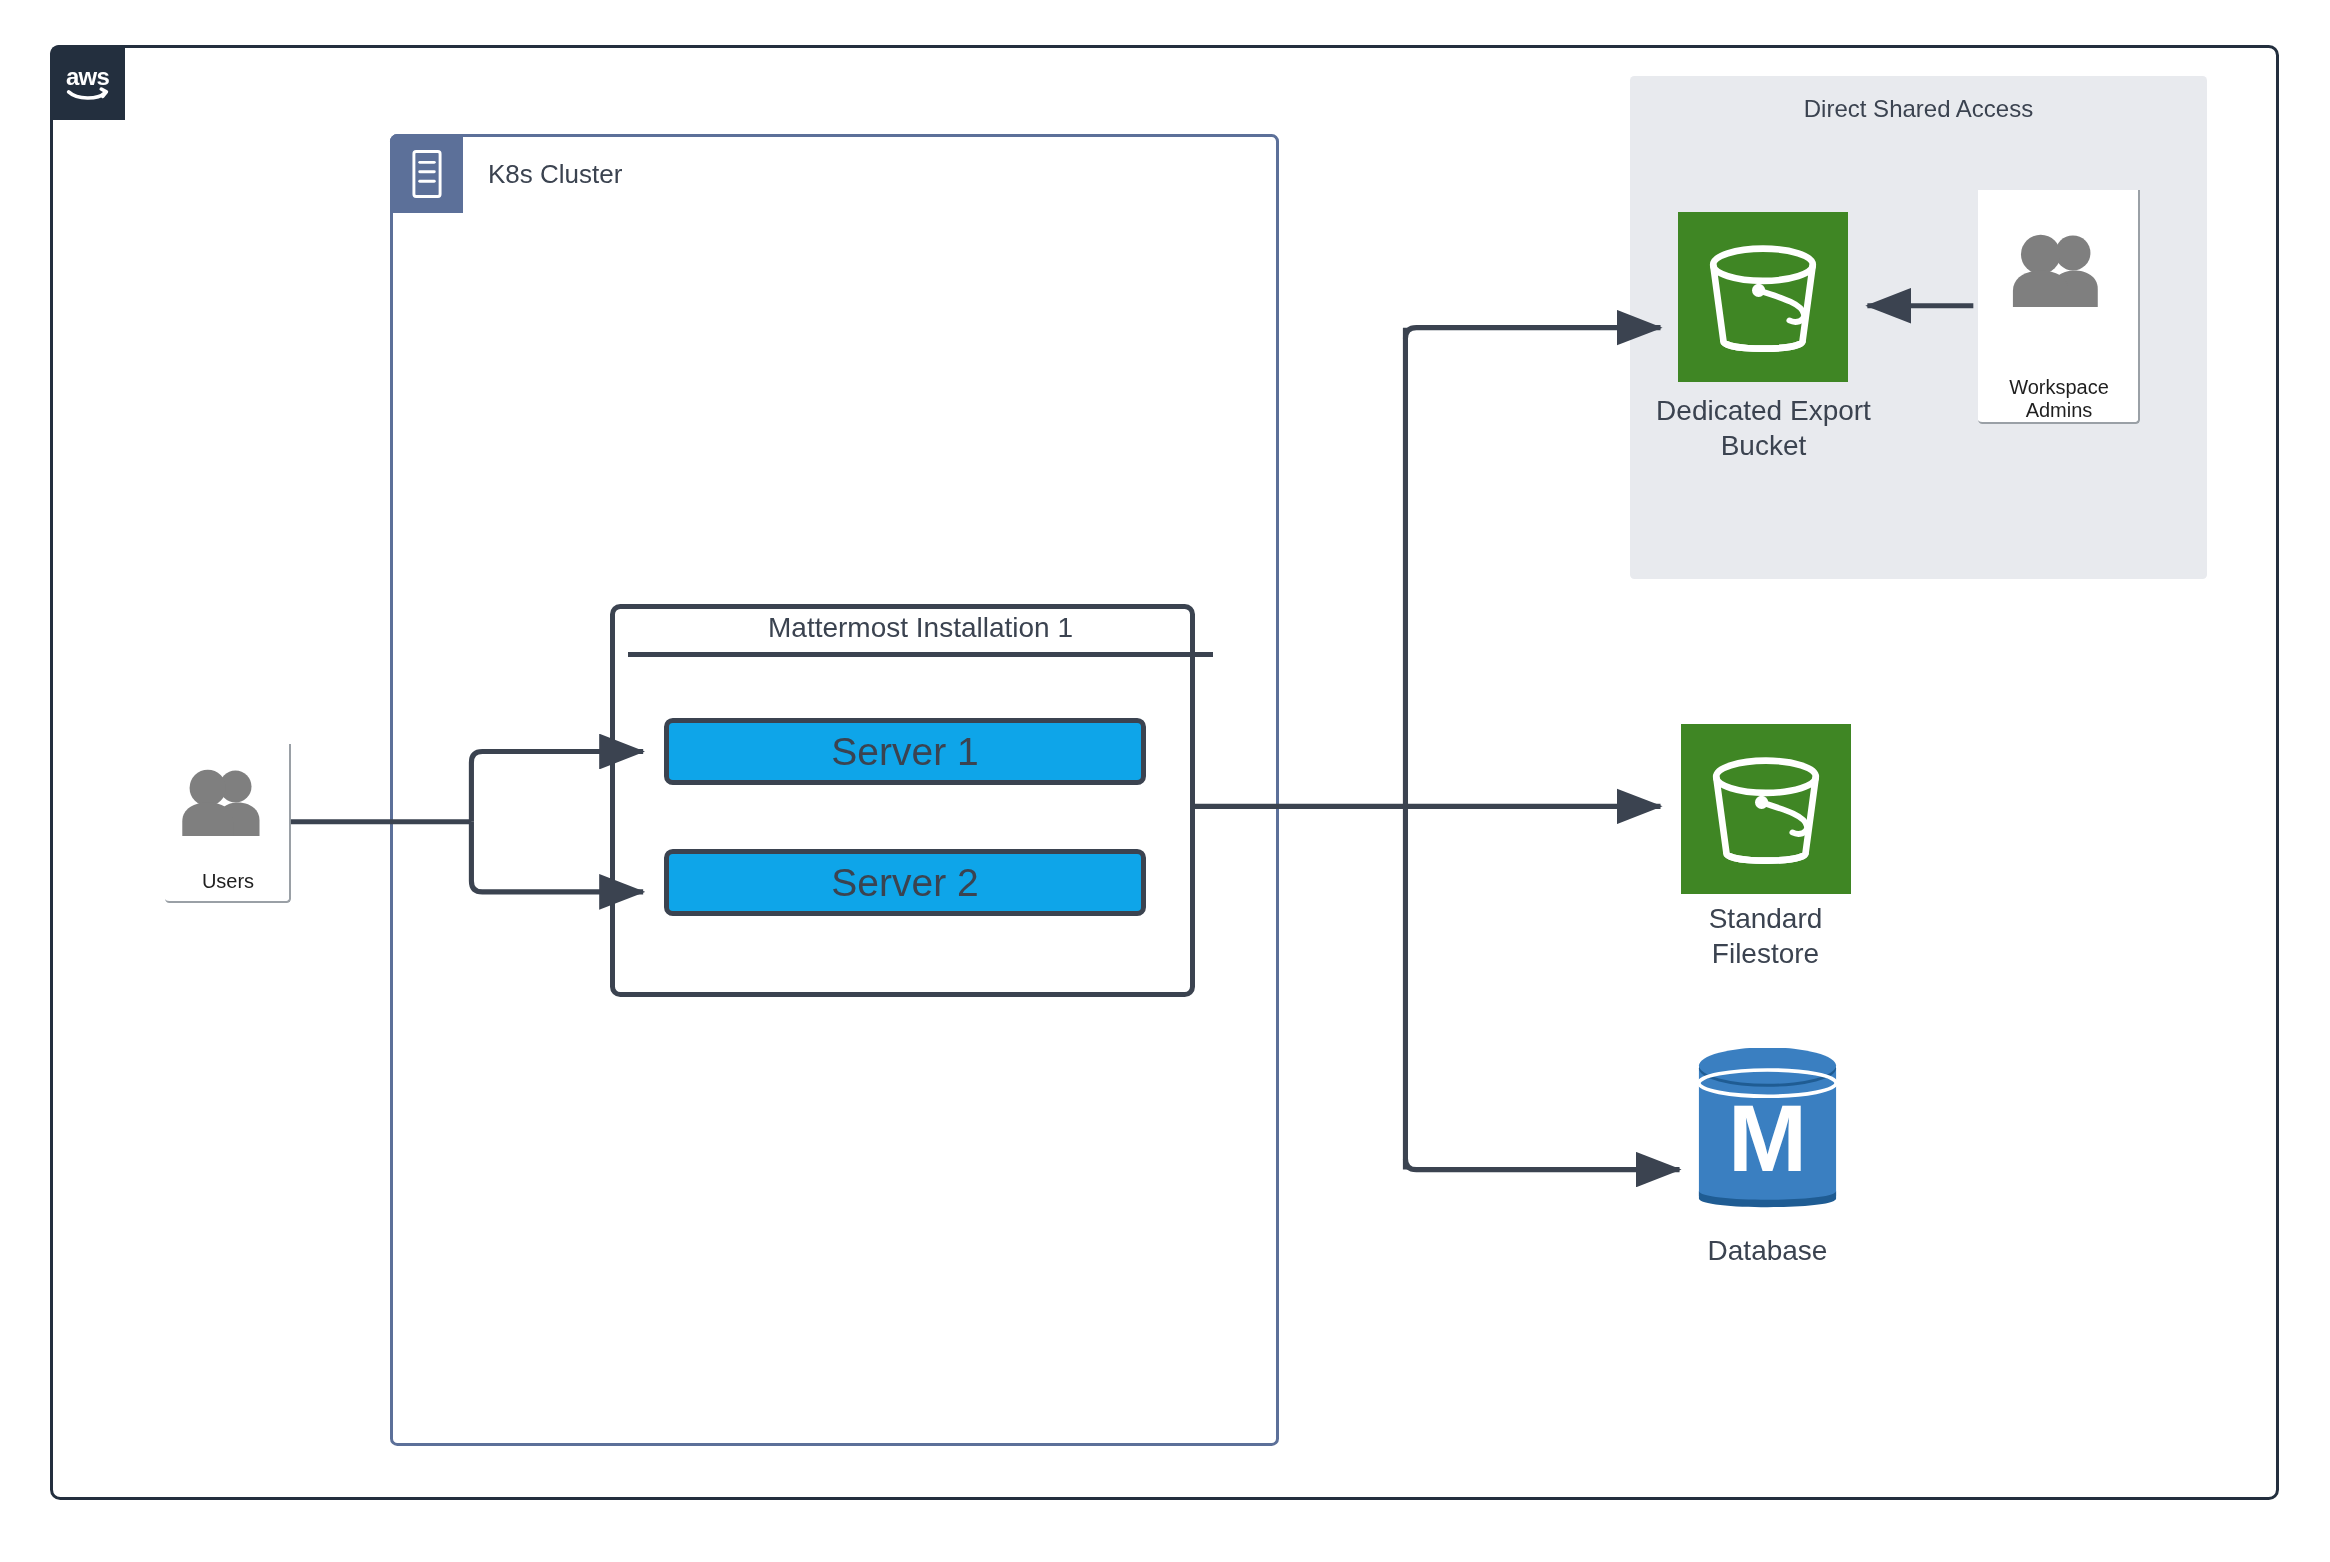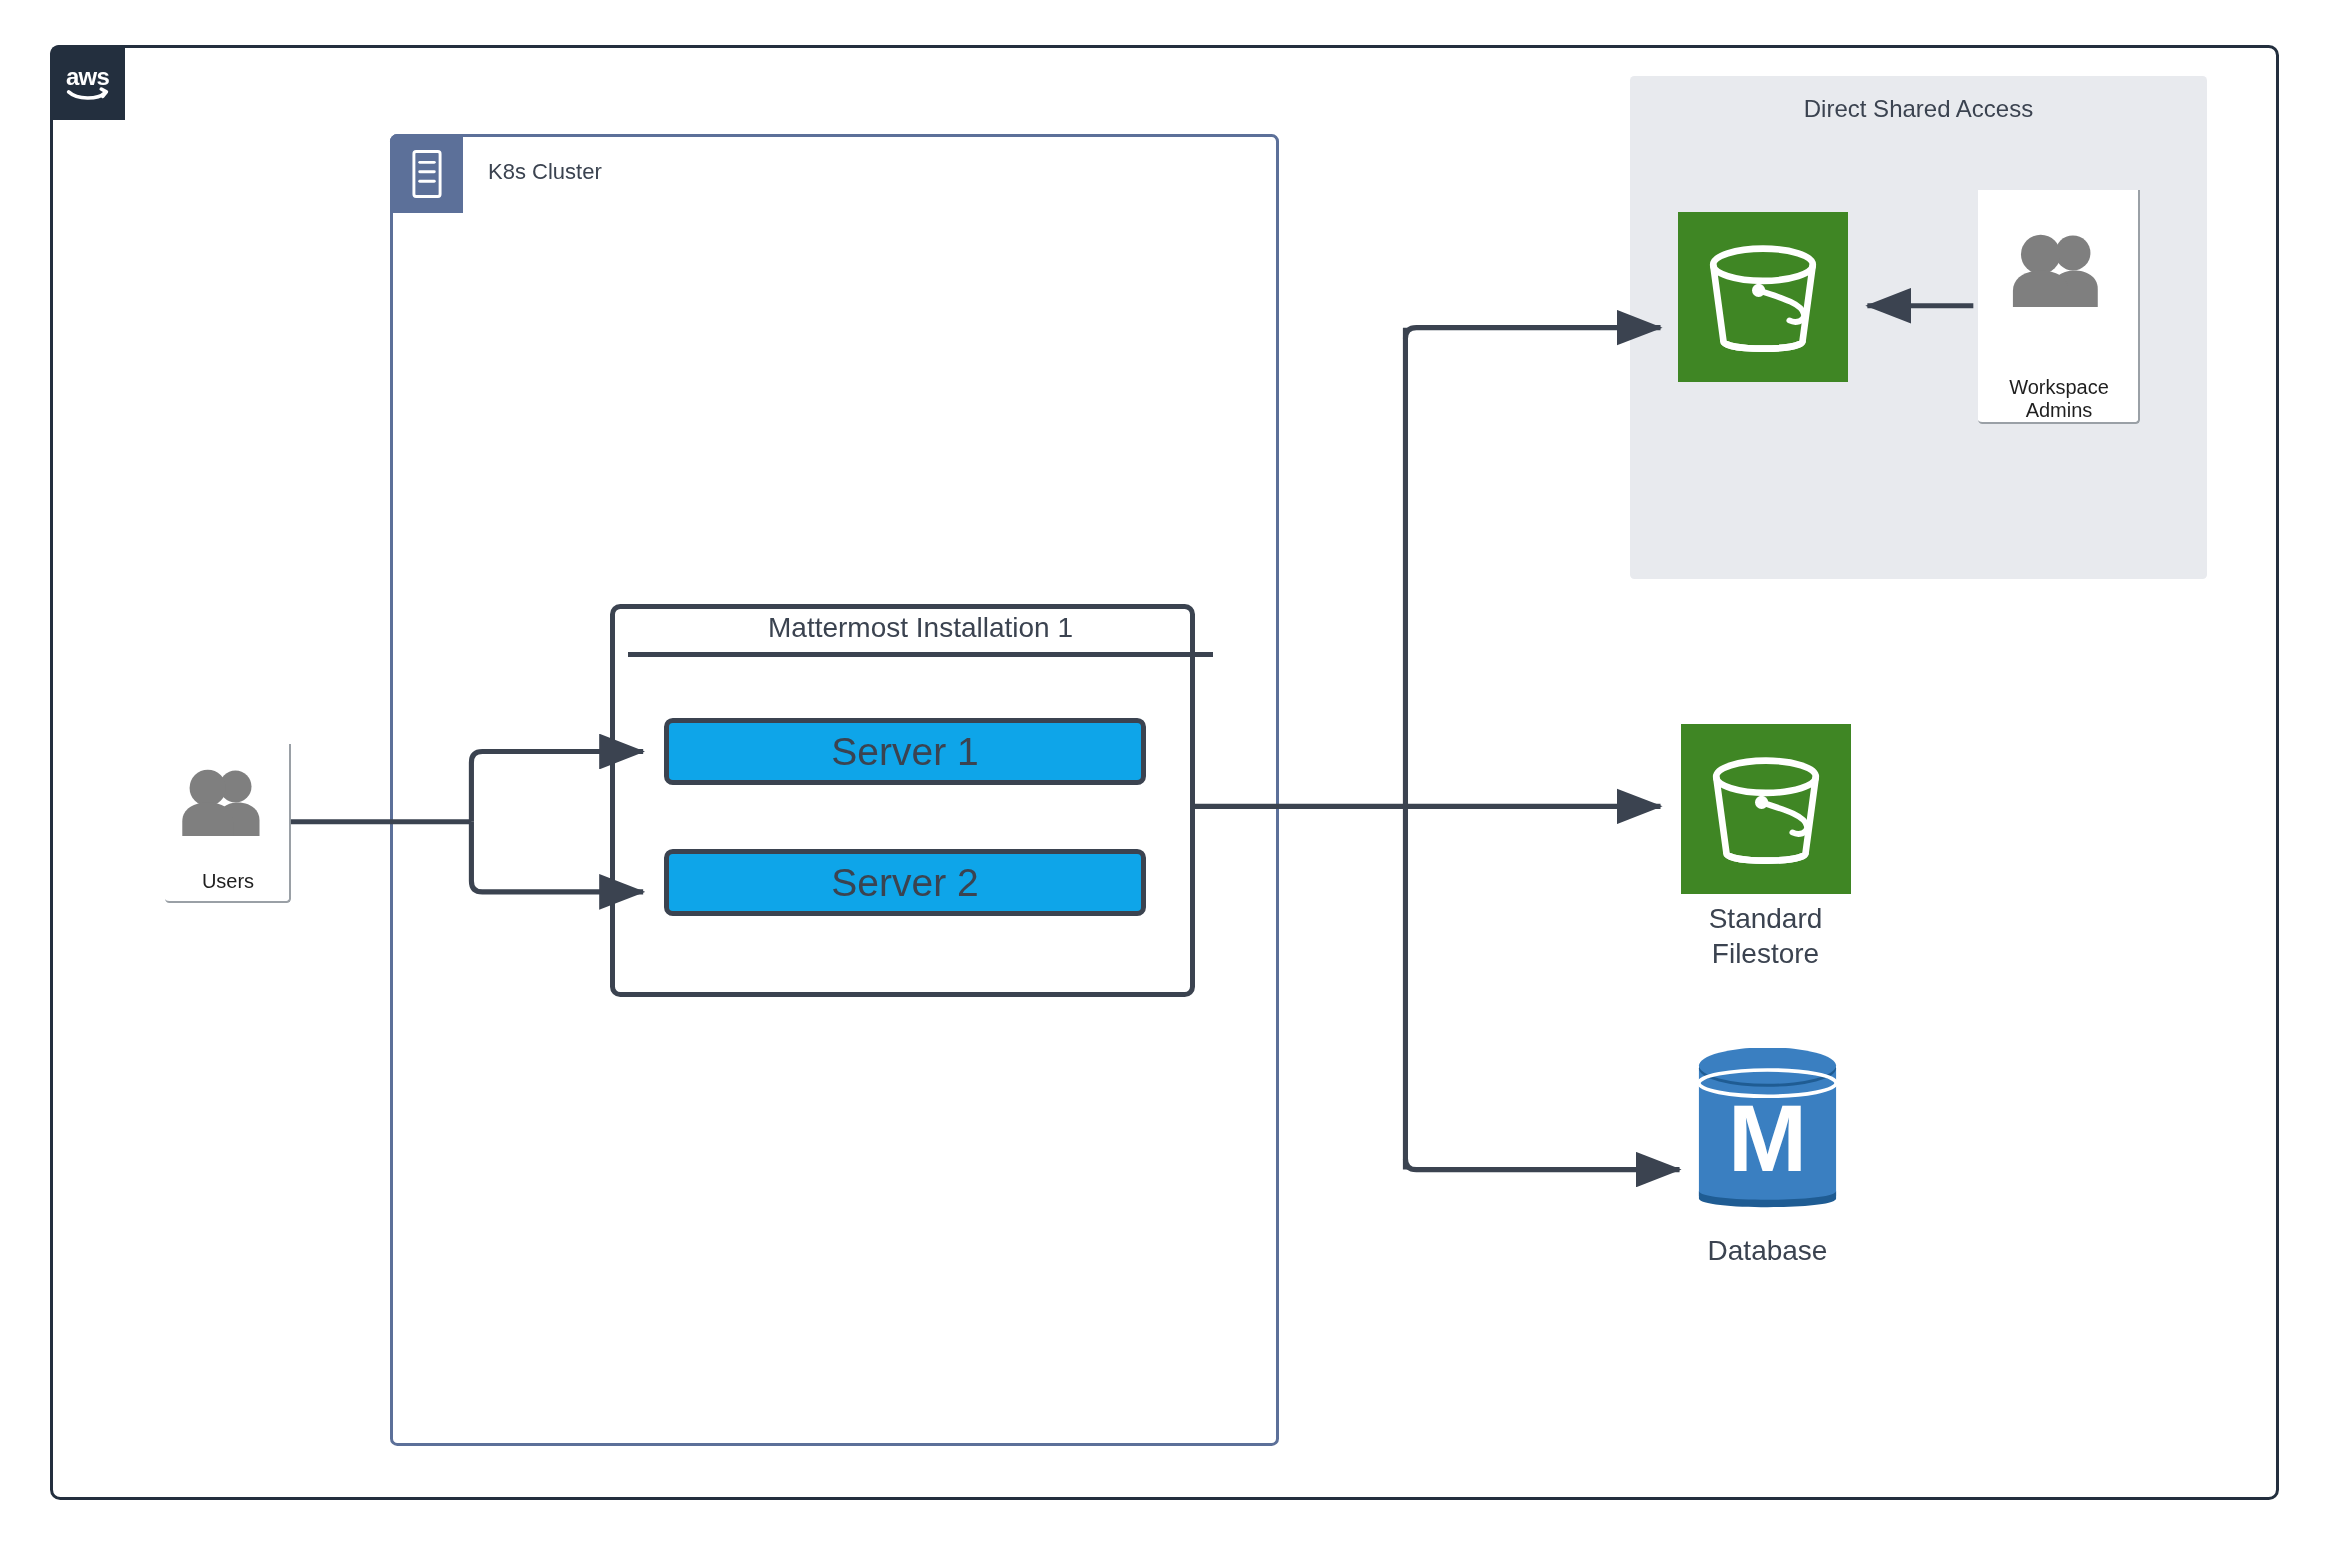--- a/index.html
+++ b/index.html
@@ -58,21 +58,21 @@
     position: absolute;
     left: 390px; top: 134px;
     width: 73px; height: 79px;
     background: #5C7099;
     border-radius: 7.3px 0 0 0;
     display: flex; align-items: center; justify-content: center;
   }
   #k8s-label {
     position: absolute;
     left: 488px; top: 159px;
-    font-size: 22px;
+    font-size: 26px;
     color: #3B4350;
     white-space: nowrap;
   }
 
   
   #mm-box {
     position: absolute;
     left: 610px; top: 604px;
     width: 585px; height: 393px;
     border: 5.1px solid #3B4350;
@@ -289,20 +289,24 @@
   <div id="shared-access-title">Direct Shared Access</div>
 
   <div class="s3-icon" id="export-bucket-icon">
     <svg width="170" height="170" viewBox="0 0 232 232" aria-hidden="true">
       <ellipse cx="116" cy="72" rx="68" ry="22" fill="none" stroke="#ffffff" stroke-width="9"></ellipse>
       <path d="M48 72 L62 176 C62 190, 170 190, 170 176 L184 72" fill="none" stroke="#ffffff" stroke-width="9" stroke-linejoin="round"></path>
       <path d="M62 176 C62 190, 170 190, 170 176" fill="none" stroke="#ffffff" stroke-width="9"></path>
       <path d="M110 107 C145 118, 170 126, 172 140 C173 150, 160 152, 152 148" fill="none" stroke="#ffffff" stroke-width="8" stroke-linecap="round"></path>
       <circle cx="110" cy="107" r="9" fill="#ffffff"></circle>
     </svg>
+  </div>
+  <div class="s3-caption" id="export-bucket-caption">
+    <div>Dedicated Export</div>
+    <div>Bucket</div>
   </div>
 
   <div id="admins-card"></div>
   <div id="admins-icon">
     <svg width="110" height="79" viewBox="0 0 150 108" aria-hidden="true">
       <circle cx="94" cy="30" r="24" fill="#7f7f7f"></circle>
       <path d="M66 104 L66 78 C66 61, 83 54, 96 54 C112 54, 128 62, 128 79 L128 104 Z" fill="#7f7f7f"></path>
       <circle cx="50" cy="32" r="27" fill="#7f7f7f"></circle>
       <path d="M12 104 L12 82 C12 63, 30 54, 50 54 C70 54, 88 63, 88 82 L88 104 Z" fill="#7f7f7f"></path>
     </svg>

